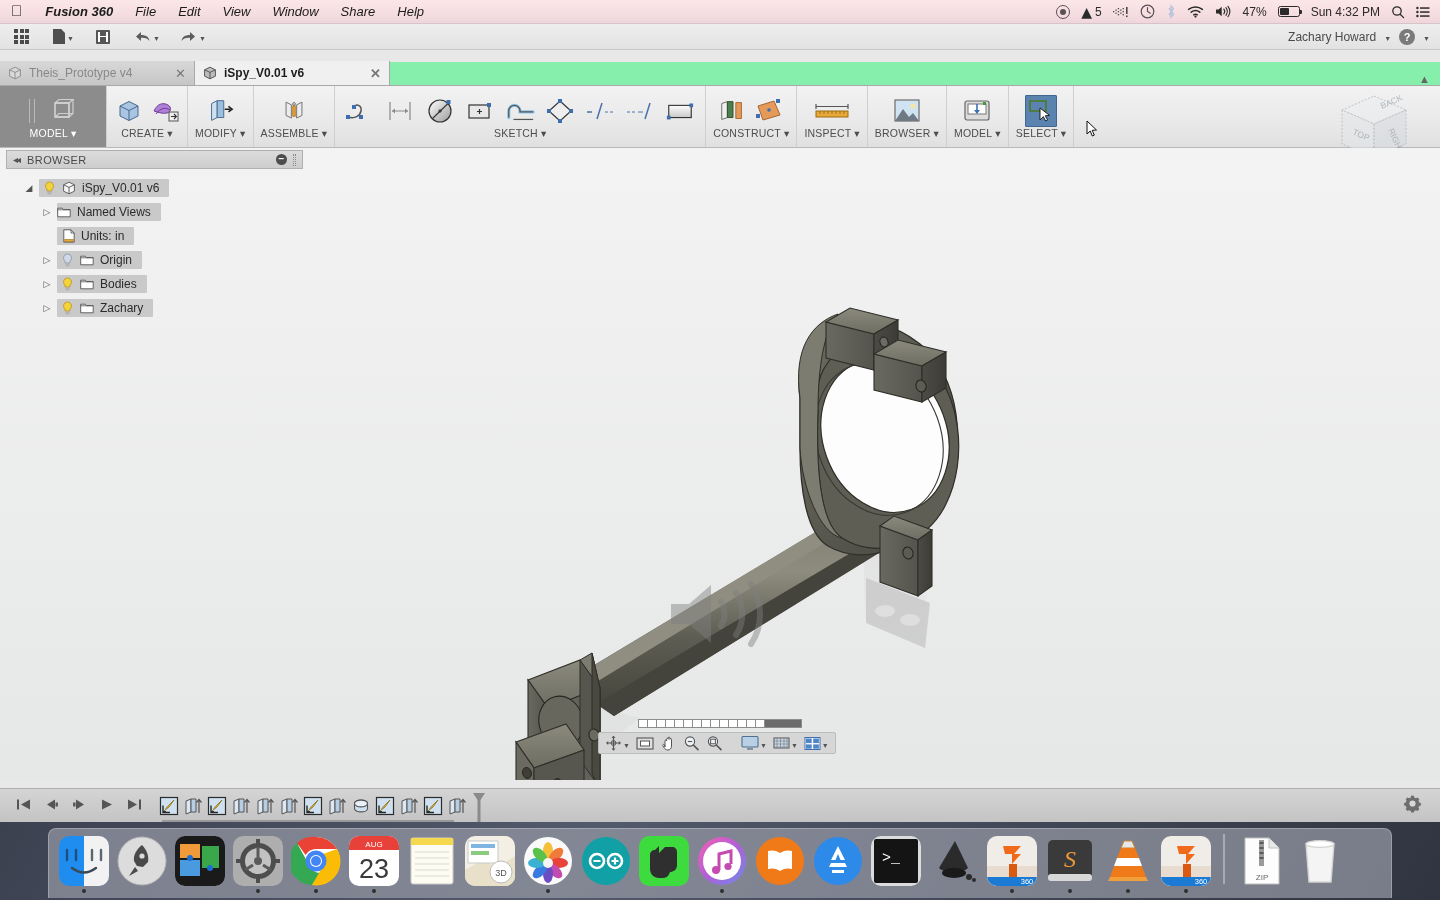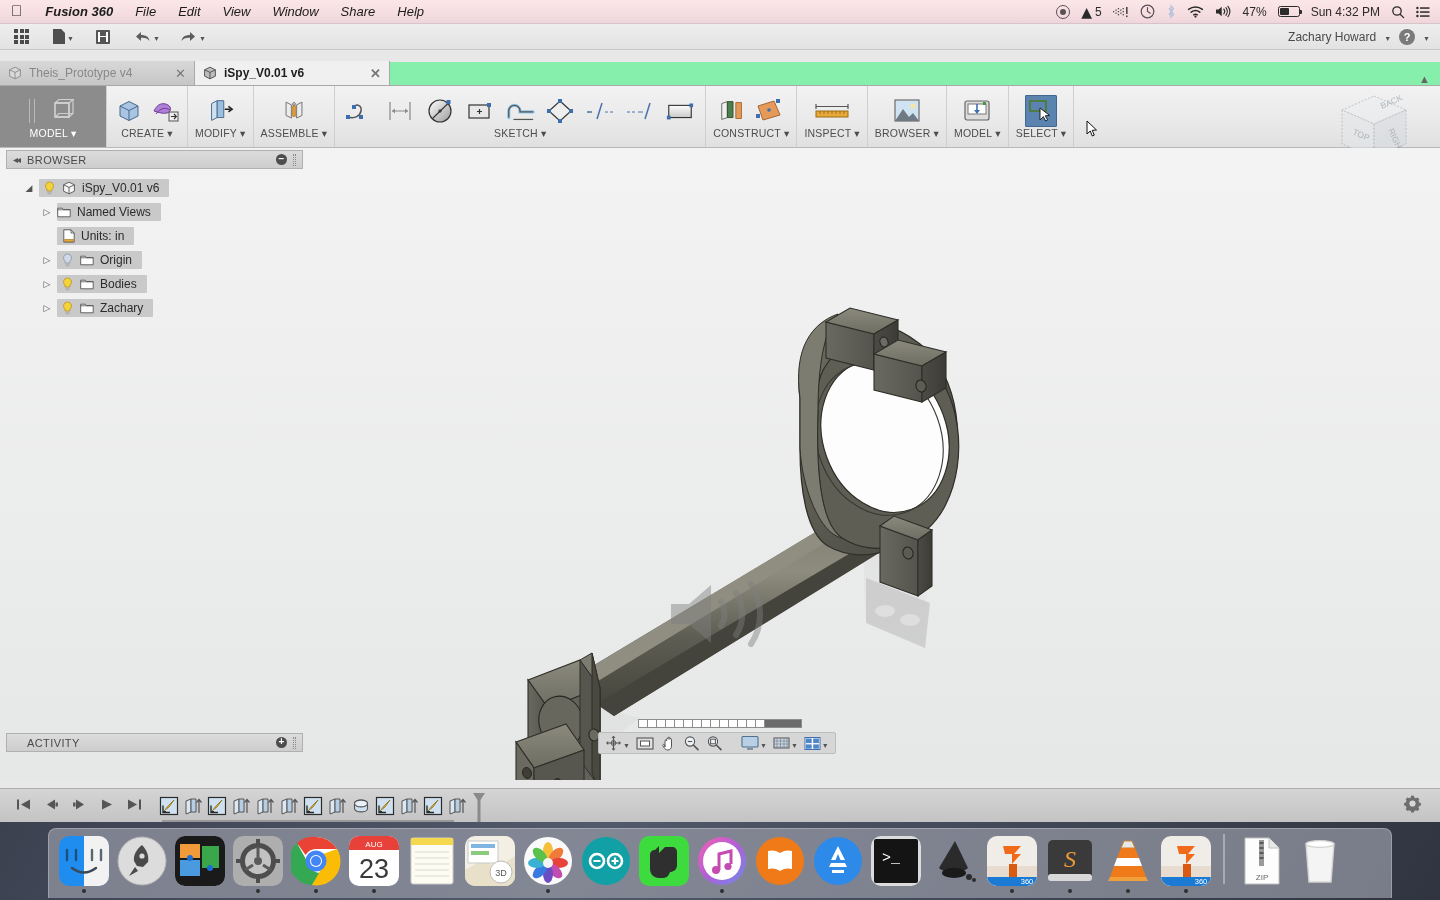--- a/index.html
+++ b/index.html
@@ -845,29 +845,20 @@
                       <path d="M.7 2.2h4.6l1 1.4h6.9v7.2H.7z" fill="#fff" stroke="#555" stroke-width=".9"></path>
                       <path d="M.7 3.8h12.5" stroke="#555" stroke-width=".8"></path>
                     </svg>
                 </span>
                 <span>Zachary</span>
               </span>
             </div>
           </div>
         </div>
 
-        <div class="activity">
-          <div class="panelhead">
-            <span style="margin-left:14px;">ACTIVITY</span>
-            <span class="rightico">
-              <span class="circbtn">+</span>
-              <span class="dots"></span>
-            </span>
-          </div>
-        </div>
 
         <div class="navbar">
           <div class="navgrp">
             <span class="navbtn">
               <svg width="17" height="17" viewBox="0 0 17 17">
                   <path d="M8.5 1.5v13M2 8h13" stroke="#555" stroke-width="1.2"></path>
                   <path d="M8.5 .8l2 2.2h-4zM8.5 15.8l2-2.2h-4zM1 8l2.2-2v4zM16 8l-2.2-2v4z" fill="#555"></path>
                   <circle cx="8.5" cy="8" r="2.4" fill="none" stroke="#555" stroke-width="1"></circle>
                 </svg>
               <span class="caret">▼</span>

